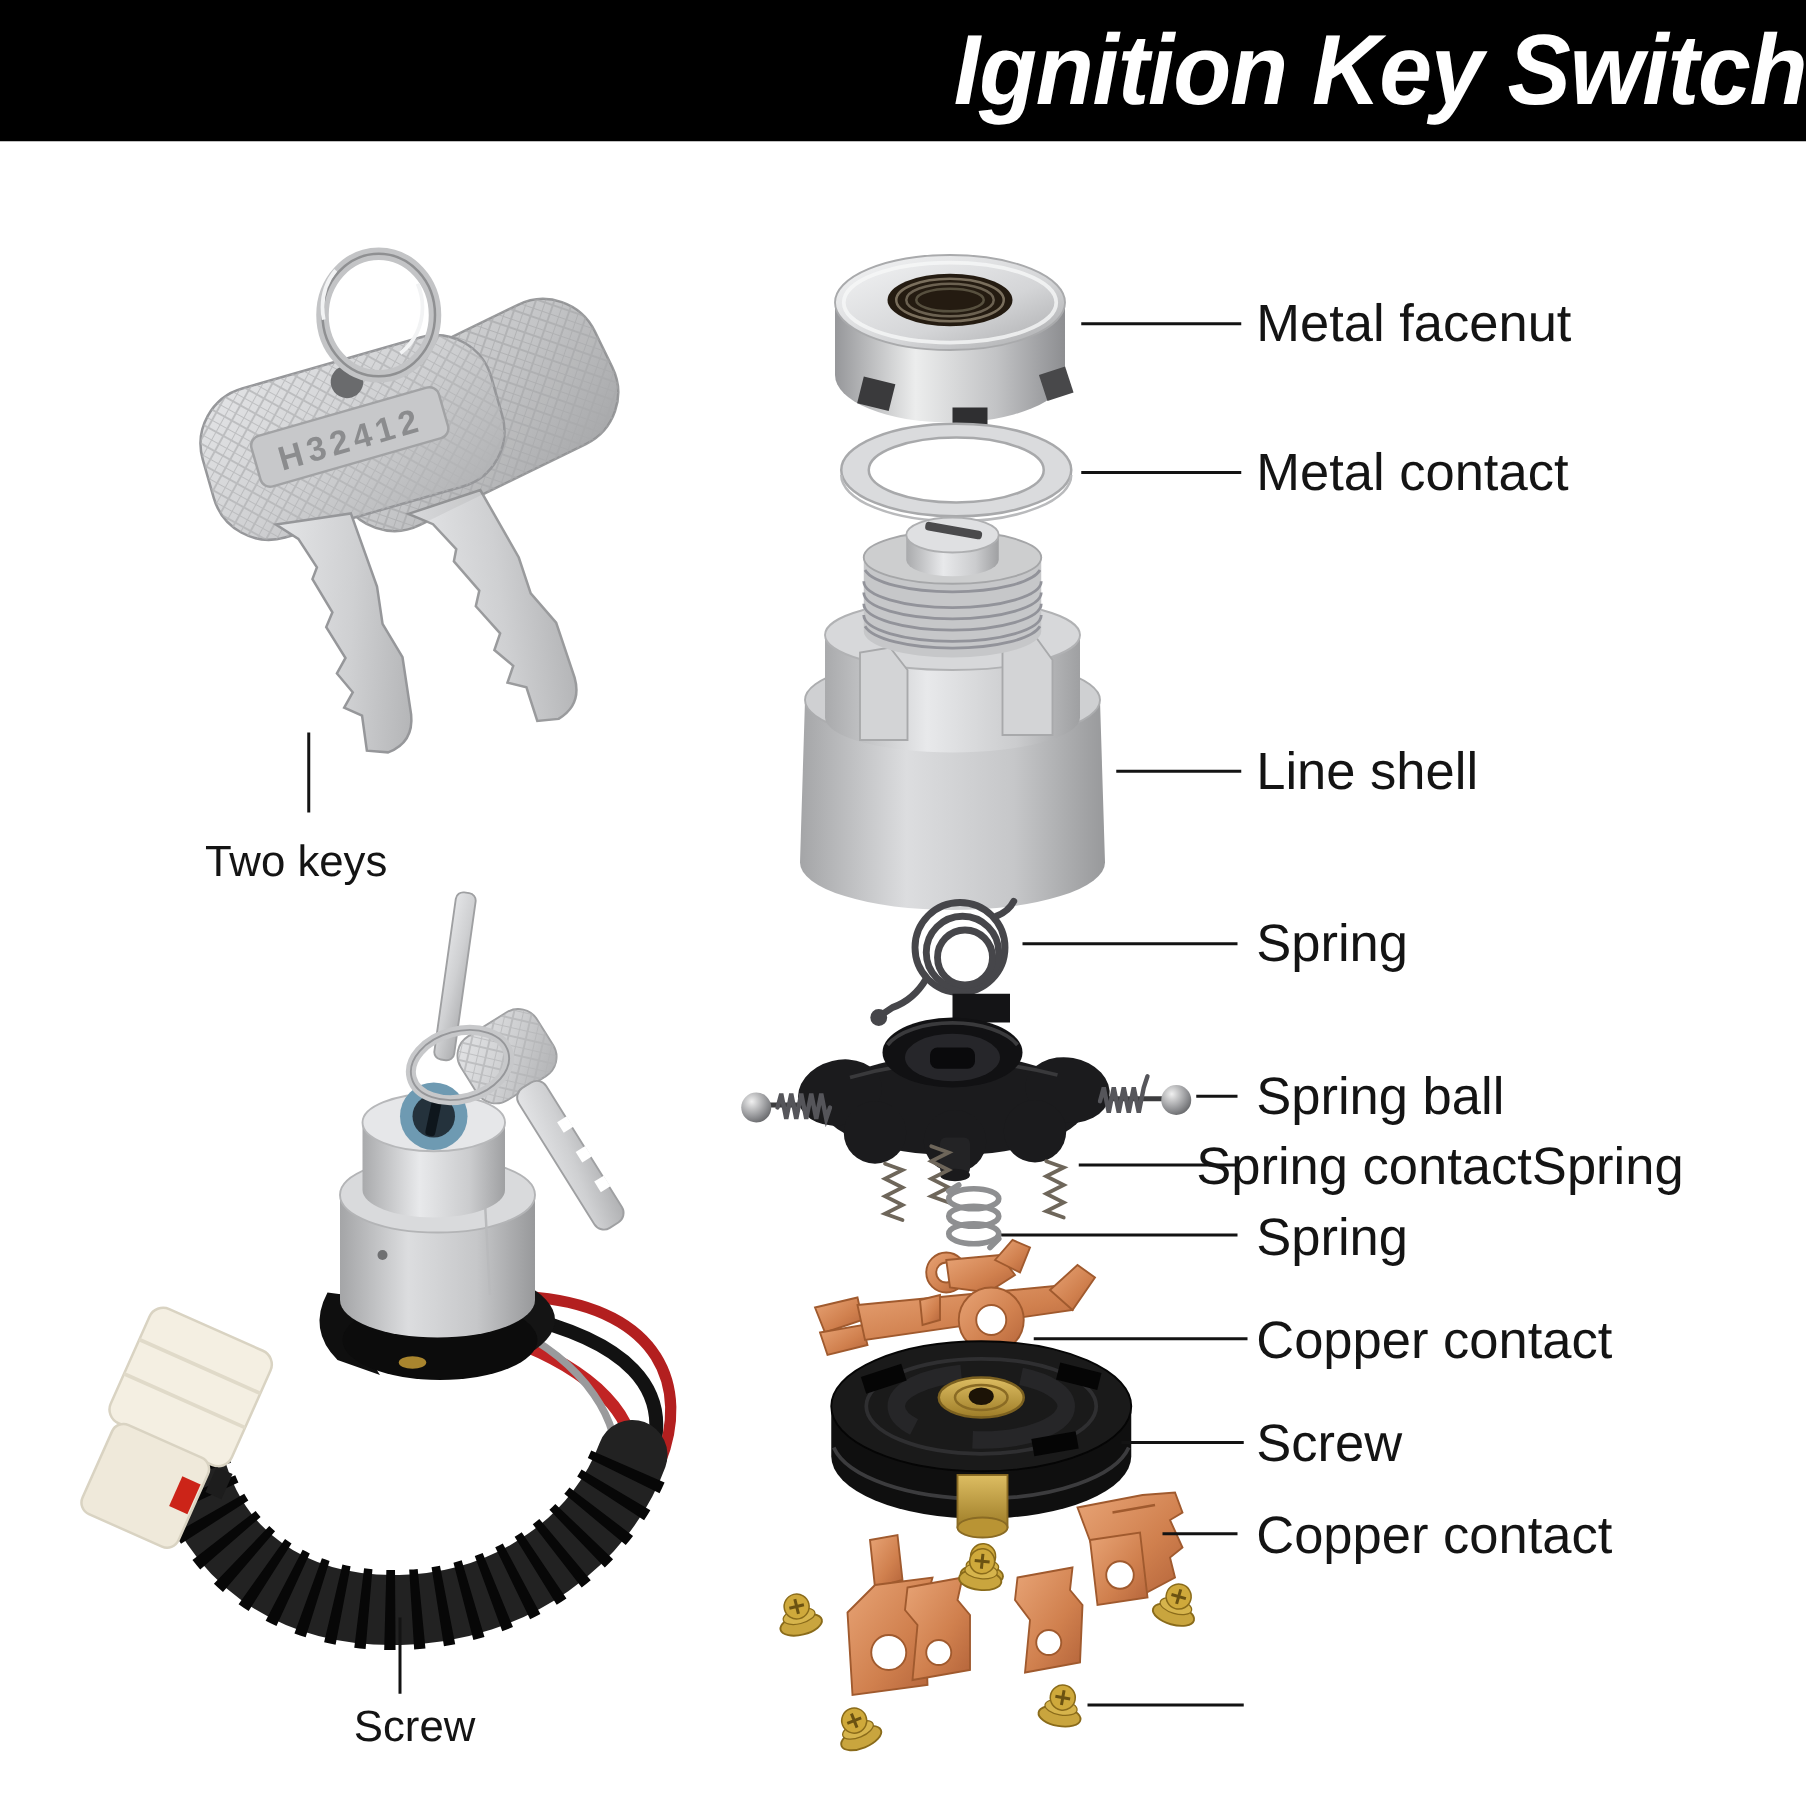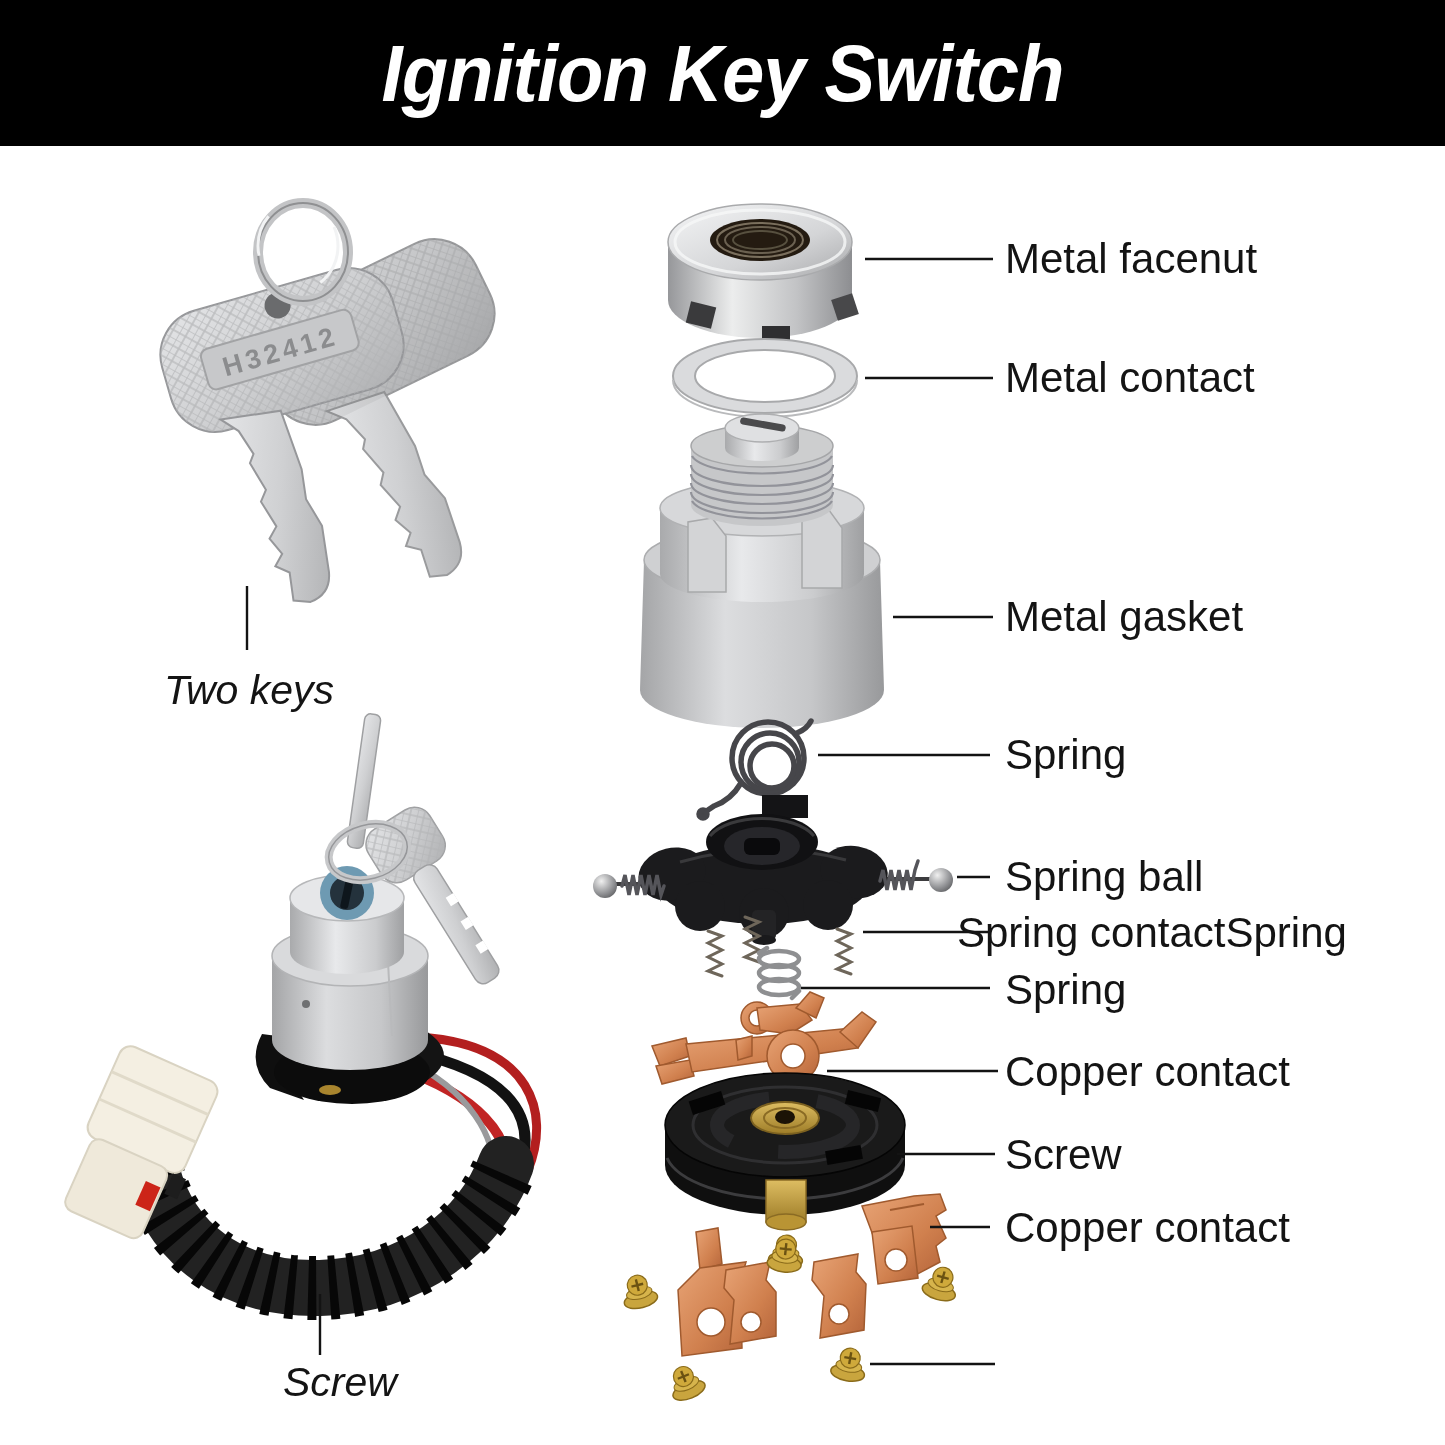--- a/index.html
+++ b/index.html
@@ -1,24 +1,24 @@
 <!DOCTYPE html>
 <html><head>
 <meta charset="utf-8">
 <style>
   html,body{margin:0;padding:0;background:#fff;}
   .canvas{position:relative;width:1445px;height:1445px;background:#ffffff;overflow:hidden;
           font-family:"Liberation Sans", sans-serif;}
-  .banner{position:absolute;top:0;left:0;width:1445px;height:146px;background:#000;
-          display:flex;align-items:center;justify-content:center;}
+  .banner{position:absolute;top:0;left:0;width:1445px;height:113px;background:#000;
+          display:flex;align-items:center;justify-content:flex-end;}
   .banner h1{margin:0;color:#fff;font-style:italic;font-weight:bold;font-size:76px;
              letter-spacing:-1px;transform:scaleY(1.05);}
   .art{position:absolute;top:0;left:0;}
   .part-label{position:absolute;font-size:42px;line-height:50px;color:#141414;white-space:nowrap;text-align:right;}
-  .part-label.big{font-size:41px;line-height:52px;font-style:italic;}
+  .part-label.big{font-size:35px;line-height:52px;}
 </style>
 </head>
 <body>
 
 <div class="canvas">
 
   <div class="banner">
     <h1>Ignition Key Switch</h1>
   </div>
 
@@ -298,21 +298,21 @@
       <line x1="247" y1="586" x2="247" y2="650"></line>
       <line x1="320" y1="1294" x2="320" y2="1355"></line>
     </g>
   </svg>
 
   <div class="part-label big" style="left:164px;top:664px">Two keys</div>
   <div class="part-label big" style="left:283px;top:1356px">Screw</div>
 
   <div class="part-label" style="left:1005px;top:234px">Metal facenut</div>
   <div class="part-label" style="left:1005px;top:353px">Metal contact</div>
-  <div class="part-label" style="left:1005px;top:592px">Metal gasket</div>
+  <div class="part-label" style="left:1005px;top:592px">Line shell</div>
   <div class="part-label" style="left:1005px;top:730px">Spring</div>
   <div class="part-label" style="left:1005px;top:852px">Spring ball</div>
   <div class="part-label" style="left:957px;top:908px">Spring contactSpring</div>
   <div class="part-label" style="left:1005px;top:965px">Spring</div>
   <div class="part-label" style="left:1005px;top:1047px">Copper contact</div>
   <div class="part-label" style="left:1005px;top:1130px">Screw</div>
   <div class="part-label" style="left:1005px;top:1203px">Copper contact</div>
 </div>
 
 </body></html>

